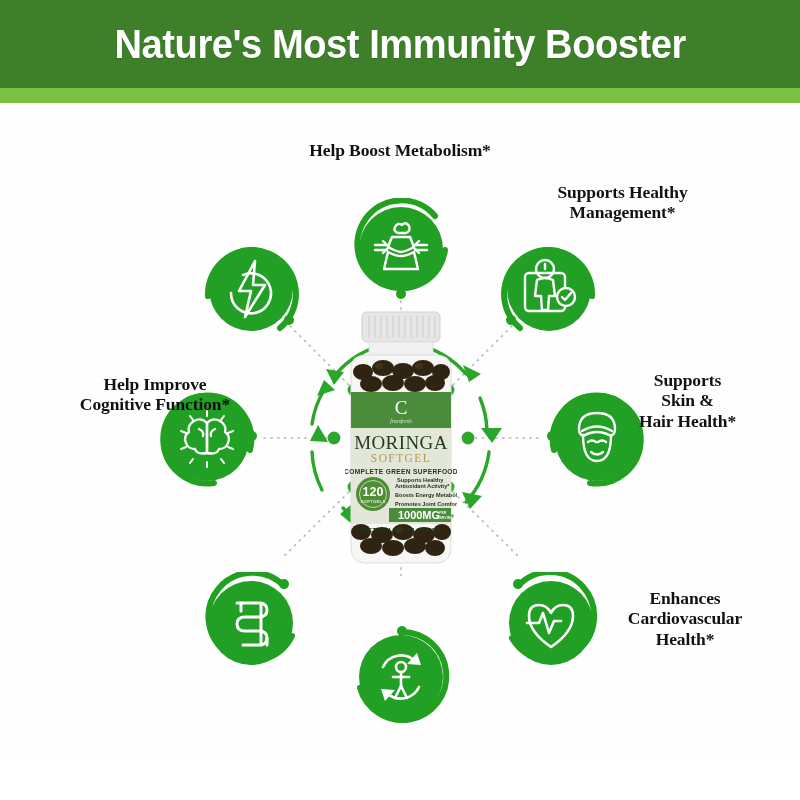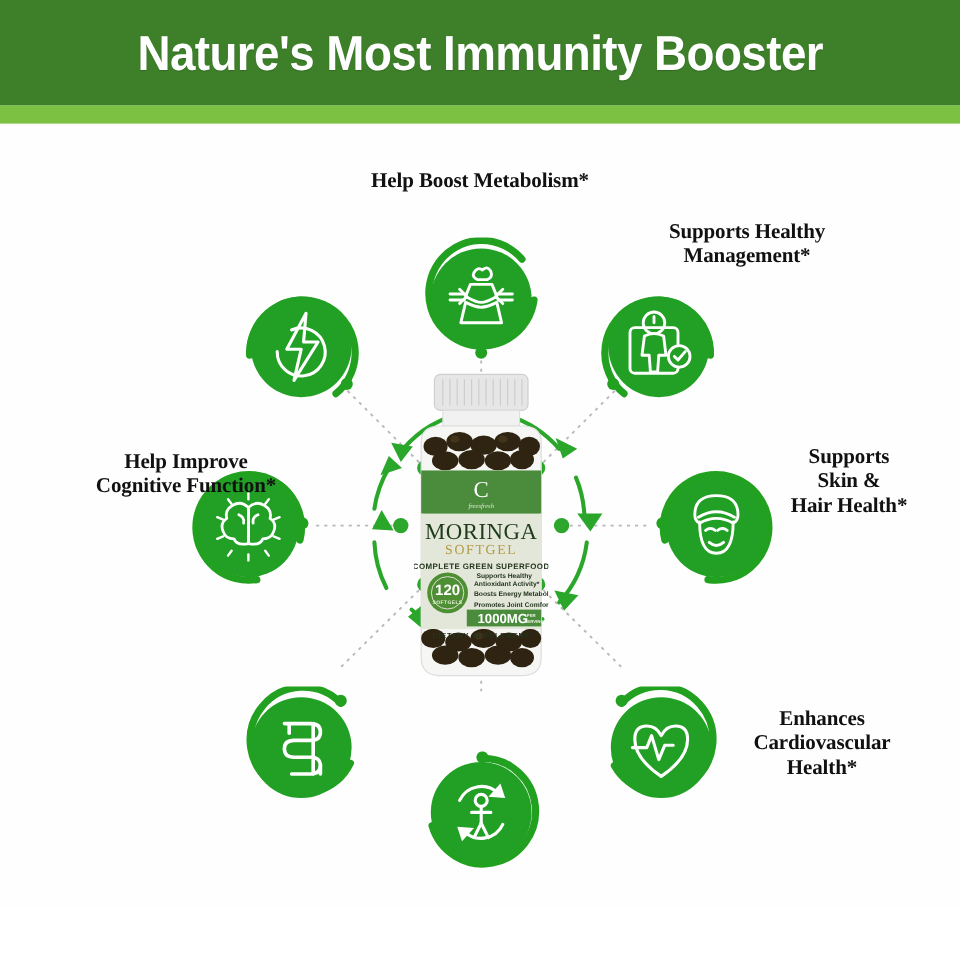--- a/index.html
+++ b/index.html
@@ -278,21 +278,21 @@
       <g fill="none" stroke="#ffffff" stroke-width="2.4" stroke-linecap="round" stroke-linejoin="round">
         <path d="M24 32 q0-16 18-16 q18 0 18 16 q0 5-4 7 q-14-8-28 0 q-4-2-4-7Z"></path>
         <path d="M27 34 q15-9 30 0"></path>
         <path d="M28 38 q0 26 14 26 q14 0 14-26"></path>
         <path d="M33 45 q4-3 8 0"></path>
         <path d="M43 45 q4-3 8 0"></path>
         <path d="M36 55 q6 5 12 0"></path>
       </g>
     </svg>
   </div>
-  <div class="label lbl-c" style="left:620px;top:370px;width:175px;">Supports
+  <div class="label lbl-c" style="left:600px;top:370px;width:175px;">Supports
 Skin &amp;
 Hair Health*</div>
 
   <div class="node" style="left:500px;top:572px;">
     <svg class="ringarc" viewBox="0 0 102 102">
       <path d="M18 14 A44 44 0 1 1 12 66" fill="none" stroke="#21a11f" stroke-width="6" stroke-linecap="round"></path>
       <circle cx="18" cy="12" r="5" fill="#21a11f"></circle>
     </svg>
     <div class="disc"></div>
     <svg class="glyph" viewBox="0 0 84 84">

